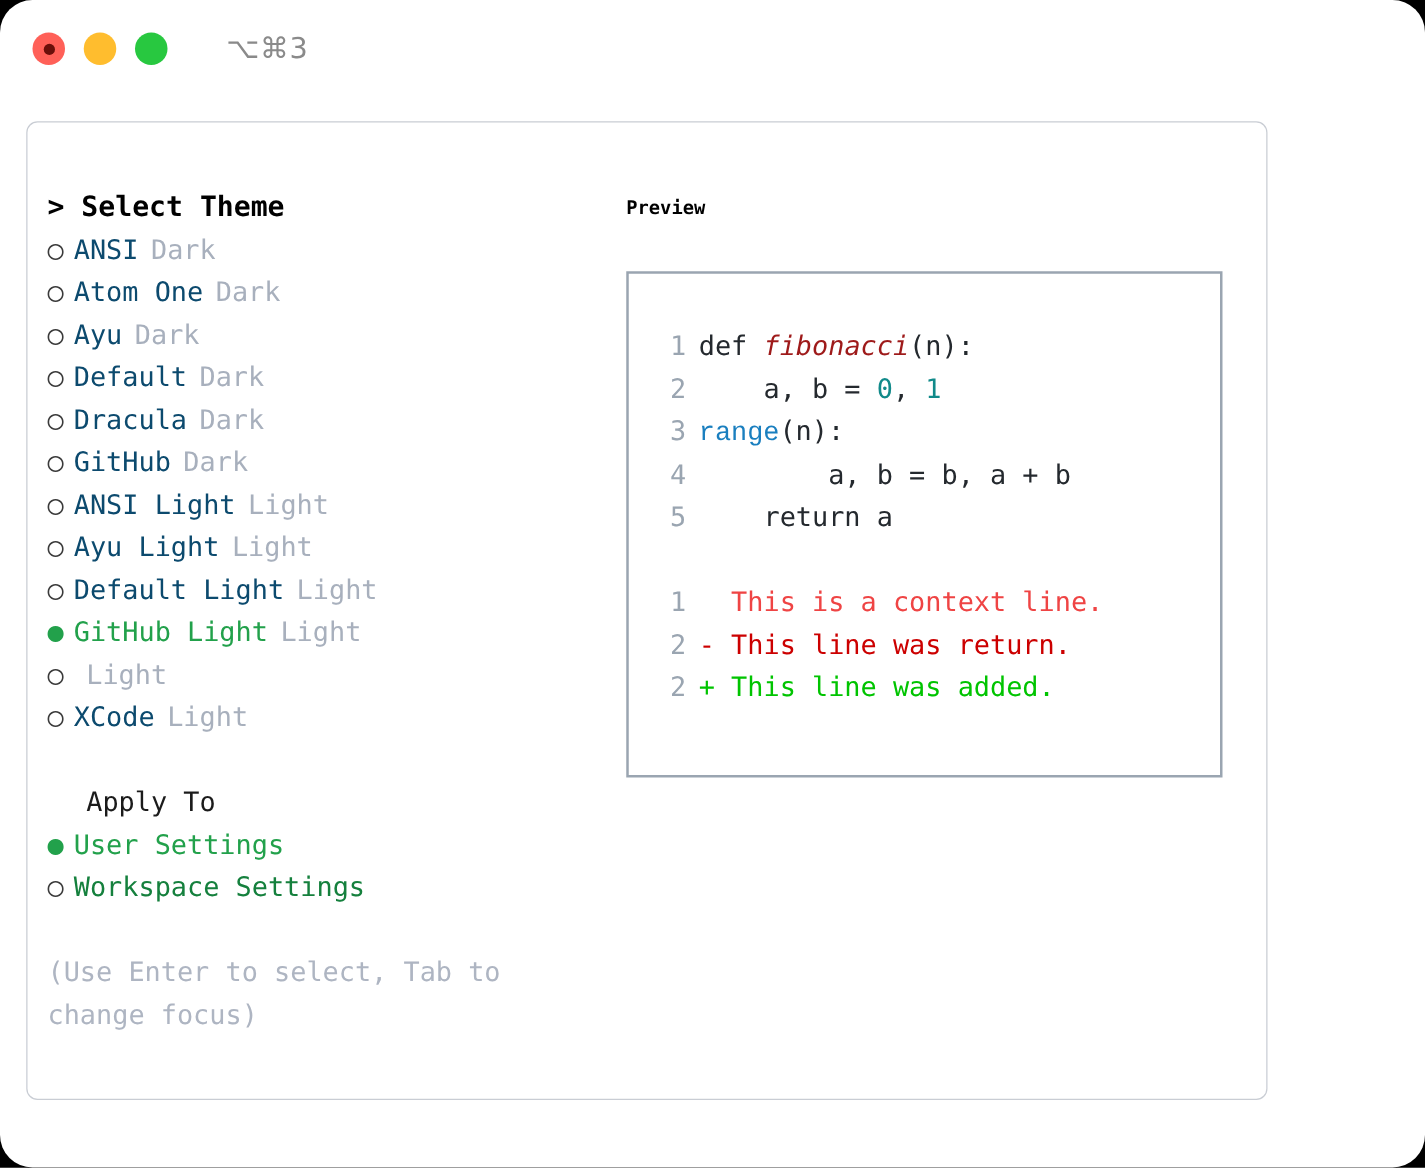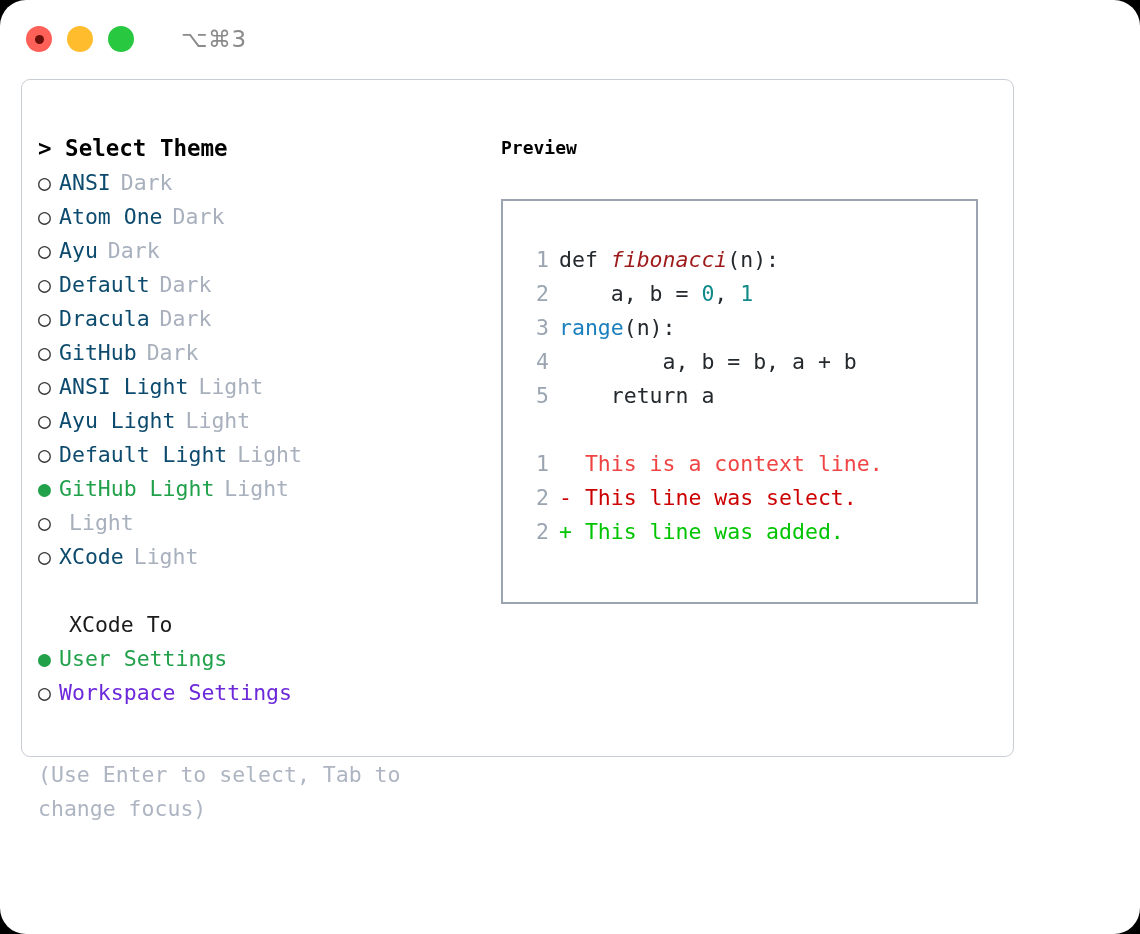--- a/index.html
+++ b/index.html
@@ -62,23 +62,23 @@
     font-size: 23px;
     letter-spacing: 0.5px;
     font-family: "DejaVu Sans", "Liberation Sans", sans-serif;
     white-space: nowrap;
   }
 
   
   #content-panel {
     position: absolute;
     left: 21px;
-    top: 79px;
+    top: 97px;
     width: 993px;
-    height: 678px;
+    height: 783px;
     border: 1px solid #c9cdd4;
     border-radius: 9px;
     box-sizing: border-box;
     background: #ffffff;
   }
 
   #panel-inner {
     position: relative;
     width: 100%;
     height: 100%;
@@ -133,40 +133,40 @@
     padding-left: 31px;
     white-space: pre;
   }
   .apply-row {
     display: flex;
     align-items: baseline;
     font-size: 21.5px;
     line-height: 34px;
     white-space: pre;
   }
-  .apply-label { color: #6d28d9; }
+  .apply-label { color: #15803d; }
   .apply-label.selected { color: #22a14b; }
 
   #hint-text {
-    margin-top: 48px;
+    margin-top: 34px;
     font-size: 21.5px;
     line-height: 34px;
     color: #aeb5c2;
     width: 400px;
   }
 
   
   #right-col {
     position: absolute;
     left: 479px;
     top: 50px;
     width: 490px;
   }
   #preview-header {
-    font-size: 18px;
+    font-size: 15px;
     font-weight: bold;
     color: #000000;
     line-height: 36px;
     white-space: pre;
   }
 
   #code-panel {
     margin-top: 33px;
     width: 477px;
     height: 405px;
@@ -189,21 +189,21 @@
     flex: 0 0 26px;
     text-align: right;
     color: #9aa5b1;
     margin-right: 10px;
   }
   .code-text { color: #24292e; }
   .blank-line { height: 34px; }
 
   .tok-fn    { color: #9e1a1a; font-style: italic; }
   .tok-num   { color: #118a8a; }
-  .tok-call  { color: #1a7fbf; }
+  .tok-call  { color: #1a7fbf; font-family: Liberation Mono, monospace; }
   .tok-plain { color: #24292e; }
 
   .diff-ctx  { color: #ef4444; }
   .diff-del  { color: #cc0000; }
   .diff-add  { color: #00c400; }
 </style>
 </head>
 <body>
 
 <div id="app-window">
@@ -235,21 +235,21 @@
             <div class="theme-row"><span class="bullet off">○</span><span class="theme-name">GitHub</span><span class="theme-kind">Dark</span></div>
             <div class="theme-row"><span class="bullet off">○</span><span class="theme-name">ANSI Light</span><span class="theme-kind">Light</span></div>
             <div class="theme-row"><span class="bullet off">○</span><span class="theme-name">Ayu Light</span><span class="theme-kind">Light</span></div>
             <div class="theme-row"><span class="bullet off">○</span><span class="theme-name">Default Light</span><span class="theme-kind">Light</span></div>
             <div class="theme-row"><span class="bullet on">●</span><span class="theme-name selected">GitHub Light</span><span class="theme-kind">Light</span></div>
             <div class="theme-row"><span class="bullet off">○</span><span class="theme-kind">Light</span></div>
             <div class="theme-row"><span class="bullet off">○</span><span class="theme-name">XCode</span><span class="theme-kind">Light</span></div>
           </div>
 
         <div id="apply-to-block">
-          <div id="apply-to-title">XCode To</div>
+          <div id="apply-to-title">Apply To</div>
           <div id="apply-to-list">
               <div class="apply-row"><span class="bullet on">●</span><span class="apply-label selected">User Settings</span></div>
               <div class="apply-row"><span class="bullet off">○</span><span class="apply-label">Workspace Settings</span></div>
             </div>
         </div>
 
         <div id="hint-text">(Use Enter to select, Tab to change focus)</div>
       </div>
 
       <div id="right-col">
@@ -259,21 +259,21 @@
           <div id="code-block">
               <div class="code-line"><span class="ln">1</span><span class="code-text tok-plain">def </span><span class="code-text tok-fn">fibonacci</span><span class="code-text tok-plain">(n):</span></div>
               <div class="code-line"><span class="ln">2</span><span class="code-text tok-plain">    a, b = </span><span class="code-text tok-num">0</span><span class="code-text tok-plain">, </span><span class="code-text tok-num">1</span></div>
               <div class="code-line"><span class="ln">3</span><span class="code-text tok-call">range</span><span class="code-text tok-plain">(n):</span></div>
               <div class="code-line"><span class="ln">4</span><span class="code-text tok-plain">        a, b = b, a + b</span></div>
               <div class="code-line"><span class="ln">5</span><span class="code-text tok-plain">    return a</span></div>
             </div>
           <div class="blank-line"></div>
           <div id="diff-block">
               <div class="code-line"><span class="ln">1</span><span class="diff-ctx">  </span><span class="diff-ctx">This is a context line.</span></div>
-              <div class="code-line"><span class="ln">2</span><span class="diff-del">- </span><span class="diff-del">This line was select.</span></div>
+              <div class="code-line"><span class="ln">2</span><span class="diff-del">- </span><span class="diff-del">This line was return.</span></div>
               <div class="code-line"><span class="ln">2</span><span class="diff-add">+ </span><span class="diff-add">This line was added.</span></div>
             </div>
         </div>
       </div>
 
     </div>
   </div>
 </div>
 
 </body></html>

